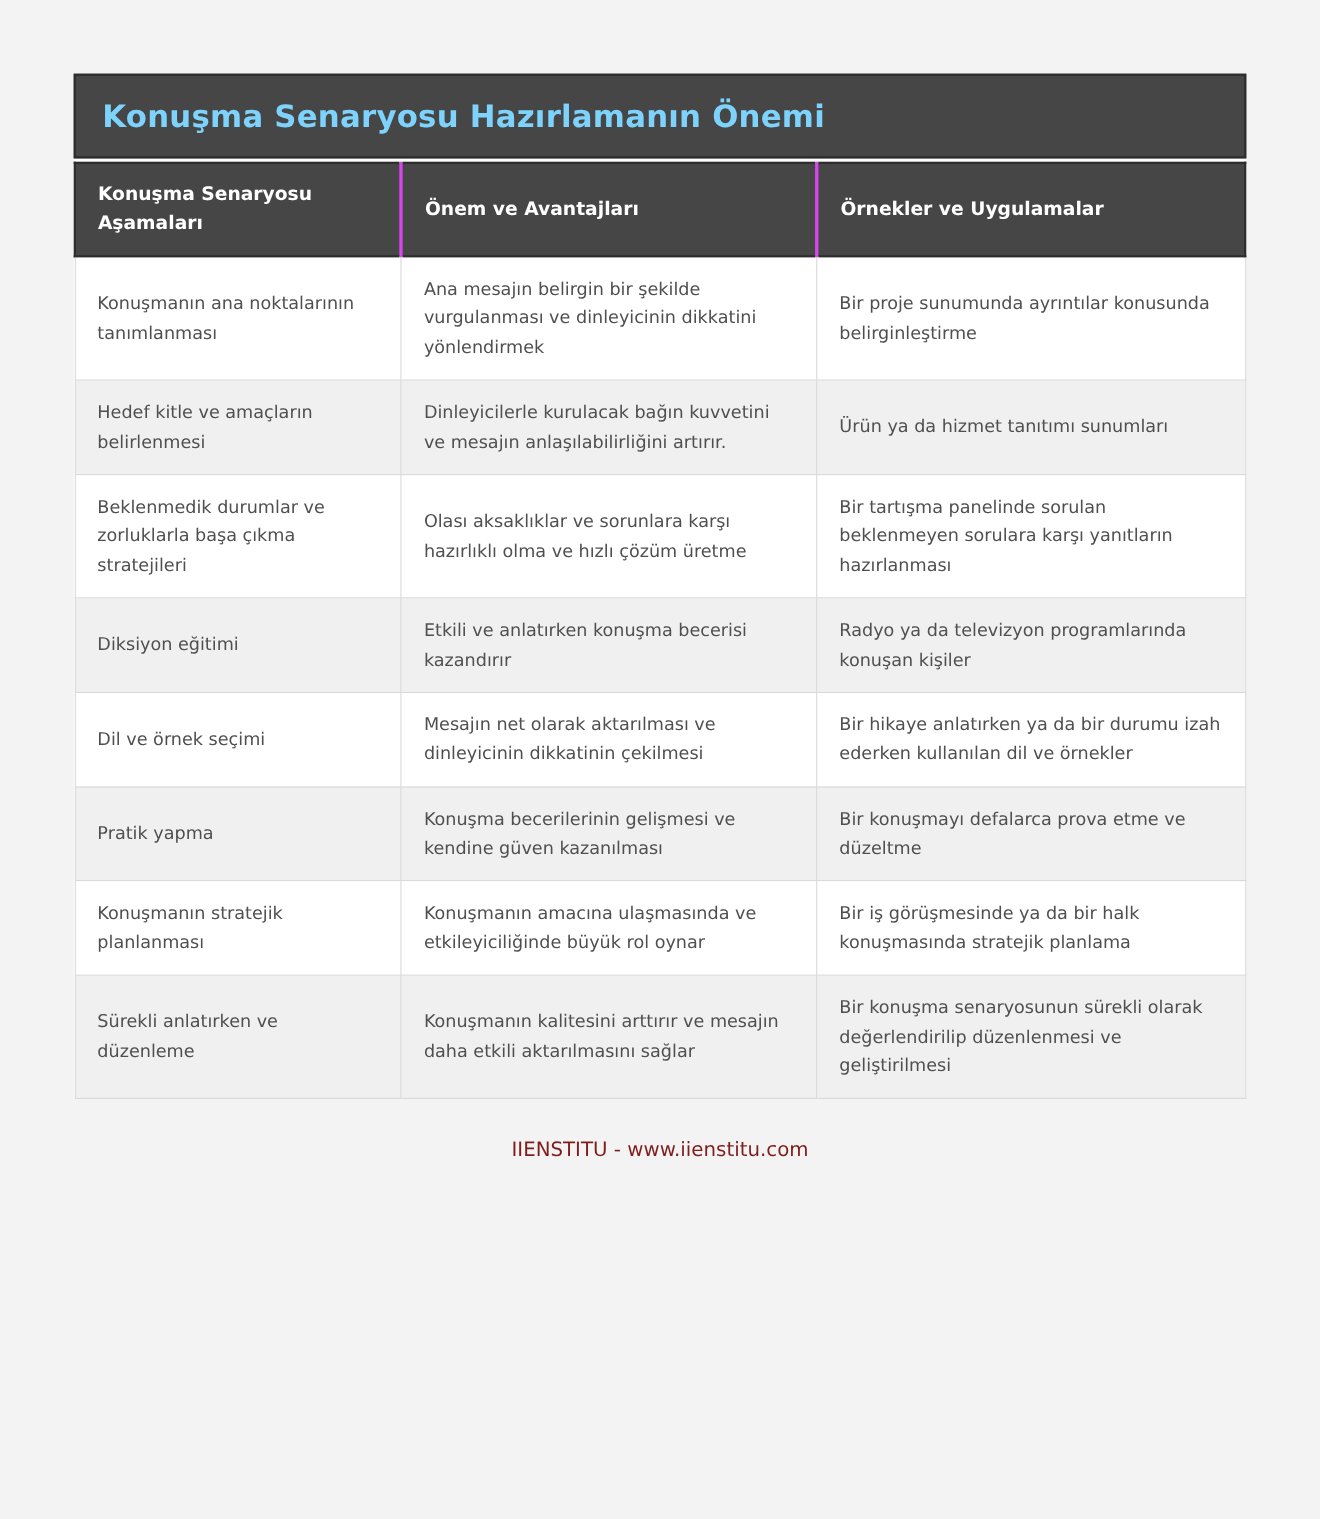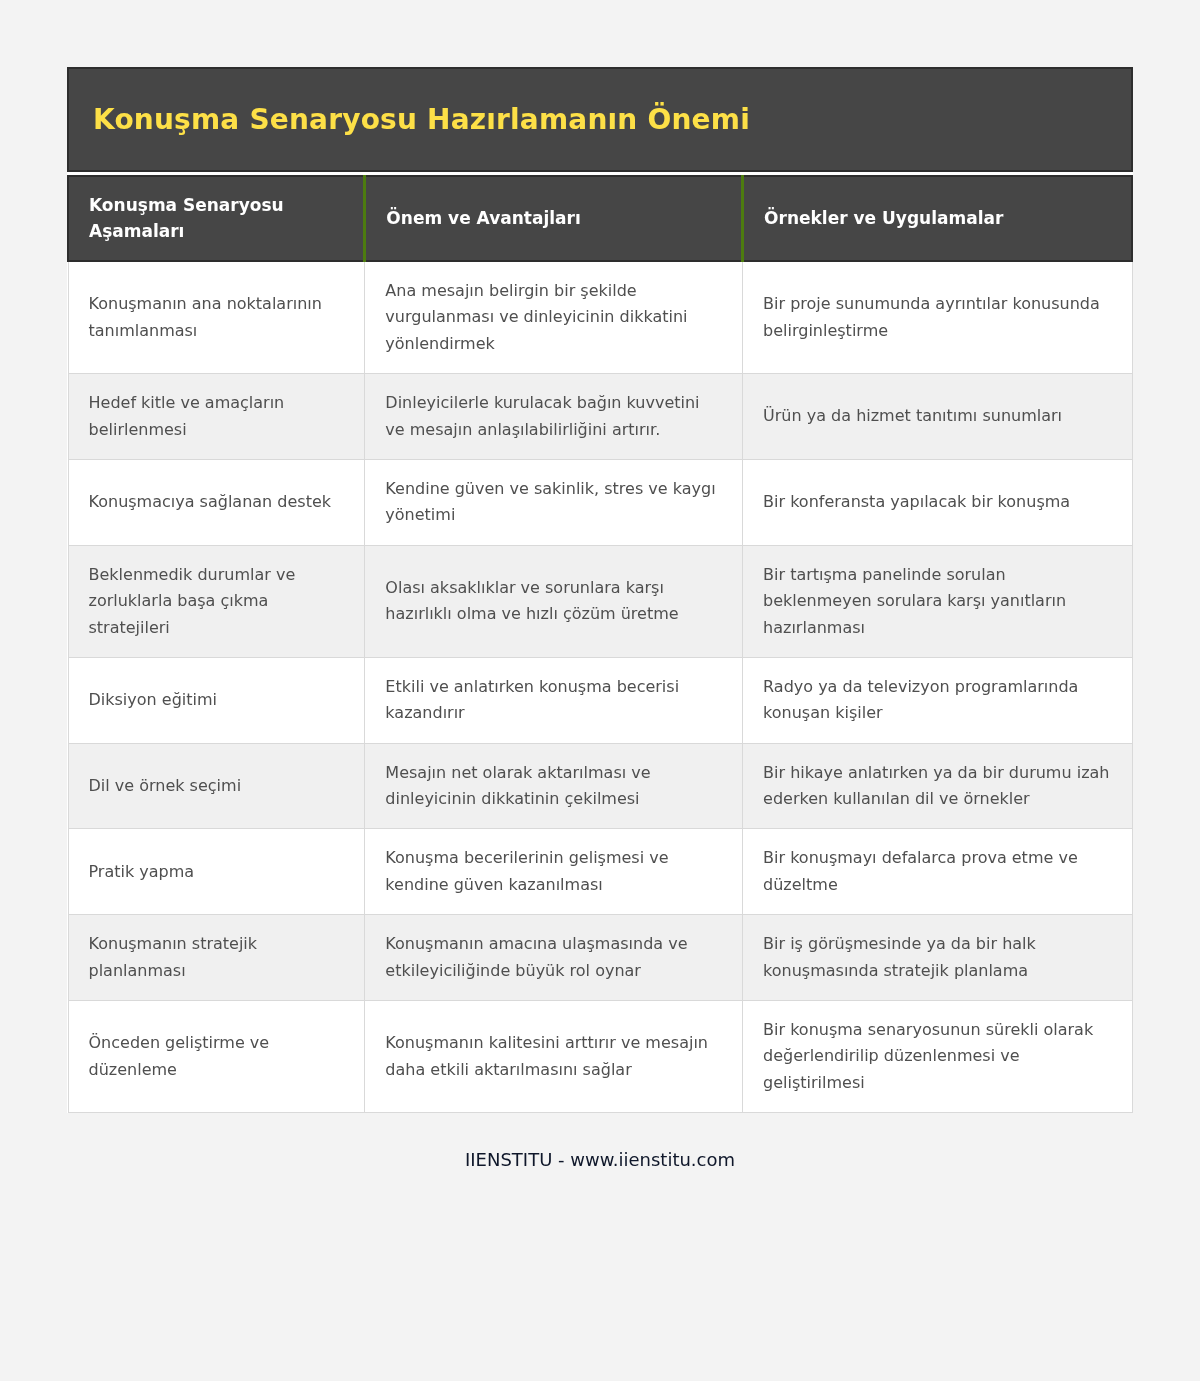--- a/index.html
+++ b/index.html
@@ -15,24 +15,24 @@
   }
   .sheet {
     width: 1066px;
     margin: 67px auto 0 auto;
     background: #ffffff;
   }
   .title-bar {
     box-sizing: border-box;
     background: #464646;
     border: 2px solid #2d2d2d;
-    color: #fde047;
+    color: #7dd3fc;
     font-size: 28px;
     font-weight: bold;
-    padding: 34px 24px;
+    padding: 20px 24px;
     letter-spacing: 0.2px;
     margin-bottom: 3px;
   }
   table.main {
     width: 100%;
     border-collapse: collapse;
     table-layout: fixed;
   }
   table.main col.c1 { width: 27.9%; }
   table.main col.c2 { width: 35.5%; }
@@ -42,38 +42,38 @@
     color: #ffffff;
     font-size: 17px;
     font-weight: bold;
     text-align: left;
     vertical-align: middle;
     padding: 16px 20px;
     line-height: 1.5;
     border: 2px solid #2d2d2d;
   }
   table.main thead th + th {
-    border-left: 3px solid #4d7c0f;
+    border-left: 3px solid #d946ef;
   }
   table.main tbody td {
     background: #ffffff;
     color: #4f4f4f;
     font-size: 16px;
     line-height: 1.65;
     text-align: left;
     vertical-align: middle;
     padding: 16px 20px;
     border: 1px solid #d9d9d9;
   }
   table.main tbody tr:nth-child(even) td {
     background: #f0f0f0;
   }
   .footer {
     text-align: center;
-    color: #0f172a;
+    color: #7f1d1d;
     font-size: 18px;
     margin-top: 36px;
     padding-bottom: 60px;
   }
 </style>
 </head>
 <body>
 
 <div class="sheet">
   <div class="title-bar">Konuşma Senaryosu Hazırlamanın Önemi</div>
@@ -98,25 +98,20 @@
     <td>Bir proje sunumunda ayrıntılar konusunda belirginleştirme</td>
   </tr>
 
   <tr>
     <td>Hedef kitle ve amaçların belirlenmesi</td>
     <td>Dinleyicilerle kurulacak bağın kuvvetini ve mesajın anlaşılabilirliğini artırır.</td>
     <td>Ürün ya da hizmet tanıtımı sunumları</td>
   </tr>
 
 
-  <tr>
-    <td>Konuşmacıya sağlanan destek</td>
-    <td>Kendine güven ve sakinlik, stres ve kaygı yönetimi</td>
-    <td>Bir konferansta yapılacak bir konuşma</td>
-  </tr>
 
   <tr>
     <td>Beklenmedik durumlar ve zorluklarla başa çıkma stratejileri</td>
     <td>Olası aksaklıklar ve sorunlara karşı hazırlıklı olma ve hızlı çözüm üretme</td>
     <td>Bir tartışma panelinde sorulan beklenmeyen sorulara karşı yanıtların hazırlanması</td>
   </tr>
 
   <tr>
     <td>Diksiyon eğitimi</td>
     <td>Etkili ve anlatırken konuşma becerisi kazandırır</td>
@@ -135,21 +130,21 @@
     <td>Bir konuşmayı defalarca prova etme ve düzeltme</td>
   </tr>
 
   <tr>
     <td>Konuşmanın stratejik planlanması</td>
     <td>Konuşmanın amacına ulaşmasında ve etkileyiciliğinde büyük rol oynar</td>
     <td>Bir iş görüşmesinde ya da bir halk konuşmasında stratejik planlama</td>
   </tr>
 
   <tr>
-    <td>Önceden geliştirme ve düzenleme</td>
+    <td>Sürekli anlatırken ve düzenleme</td>
     <td>Konuşmanın kalitesini arttırır ve mesajın daha etkili aktarılmasını sağlar</td>
     <td>Bir konuşma senaryosunun sürekli olarak değerlendirilip düzenlenmesi ve geliştirilmesi</td>
   </tr>
 </tbody>
   </table>
 </div>
 
 <div class="footer">IIENSTITU - www.iienstitu.com</div>
 
 </body></html>

